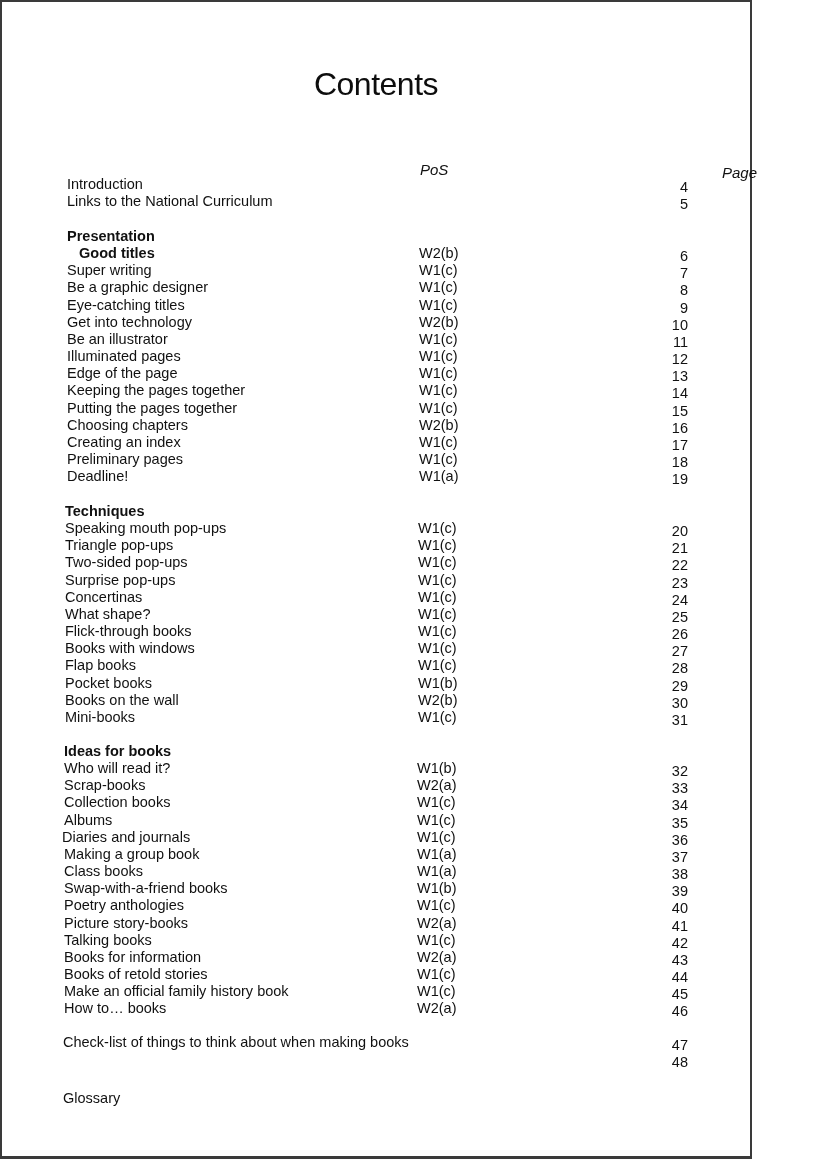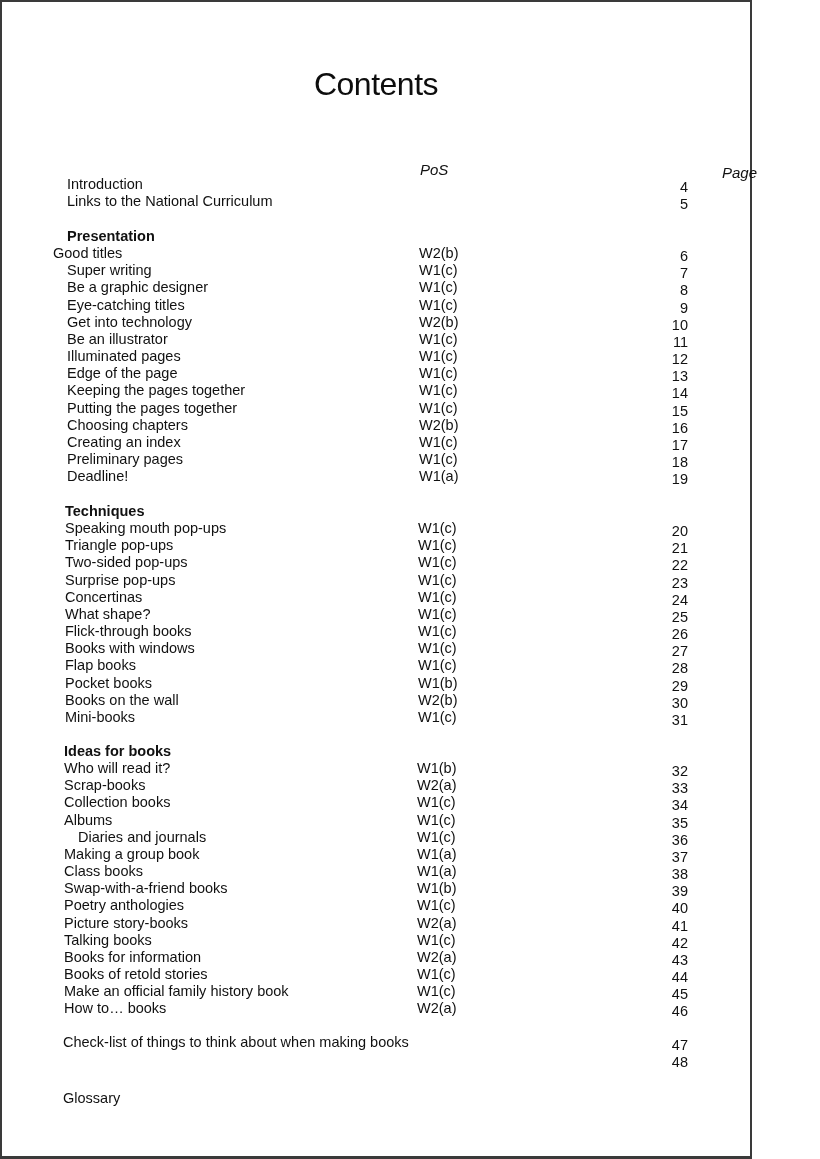--- a/index.html
+++ b/index.html
@@ -63,21 +63,21 @@
         <span class="pos" style="left: 418px;"></span>
         <span class="pg">4</span>
       </div>
       <div class="row" style="top: 191.15px;">
         <span class="lbl" style="left: 65px;">Links to the National Curriculum</span>
         <span class="pos" style="left: 418px;"></span>
         <span class="pg">5</span>
       </div>
       <div class="heading" style="top: 226px; left: 65px;">Presentation</div>
       <div class="row" style="top: 243.15px;">
-        <span class="lbl" style="left: 51px;">Good titles</span>
+        <span class="lbl" style="left: 77px; font-weight: bold;">Good titles</span>
         <span class="pos" style="left: 417px;">W2(b)</span>
         <span class="pg">6</span>
       </div>
       <div class="row" style="top: 260.3px;">
         <span class="lbl" style="left: 65px;">Super writing</span>
         <span class="pos" style="left: 417px;">W1(c)</span>
         <span class="pg">7</span>
       </div>
       <div class="row" style="top: 277.45px;">
         <span class="lbl" style="left: 65px;">Be a graphic designer</span>
@@ -215,21 +215,21 @@
         <span class="lbl" style="left: 62px;">Collection books</span>
         <span class="pos" style="left: 415px;">W1(c)</span>
         <span class="pg">34</span>
       </div>
       <div class="row" style="top: 809.6px;">
         <span class="lbl" style="left: 62px;">Albums</span>
         <span class="pos" style="left: 415px;">W1(c)</span>
         <span class="pg">35</span>
       </div>
       <div class="row" style="top: 826.75px;">
-        <span class="lbl" style="left: 76px; text-align: right;">Diaries and journals</span>
+        <span class="lbl" style="left: 60px; text-align: right;">Diaries and journals</span>
         <span class="pos" style="left: 415px;">W1(c)</span>
         <span class="pg">36</span>
       </div>
       <div class="row" style="top: 843.9px;">
         <span class="lbl" style="left: 62px;">Making a group book</span>
         <span class="pos" style="left: 415px;">W1(a)</span>
         <span class="pg">37</span>
       </div>
       <div class="row" style="top: 861.05px;">
         <span class="lbl" style="left: 62px;">Class books</span>

